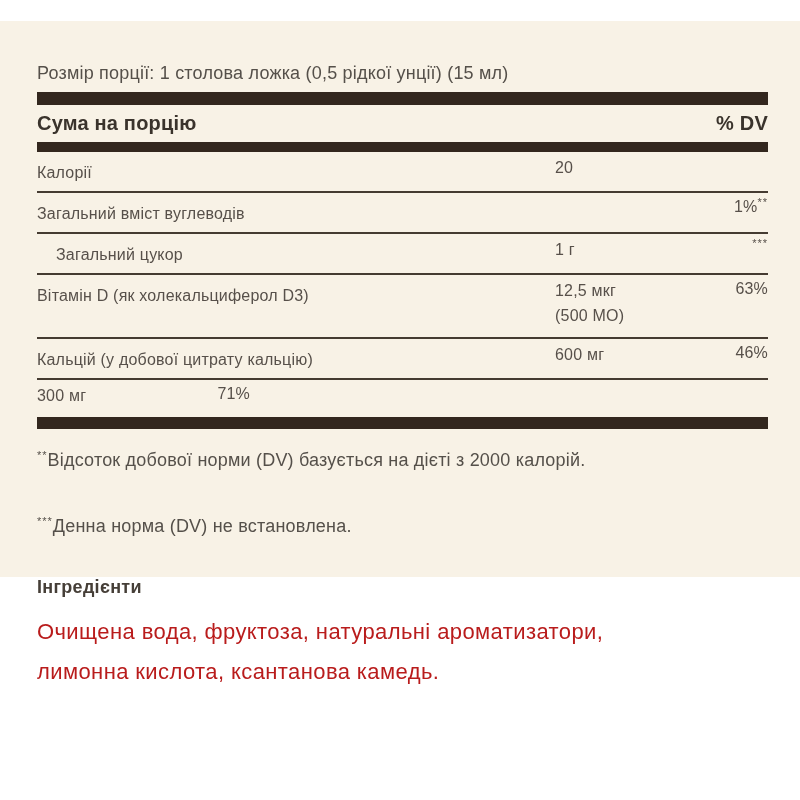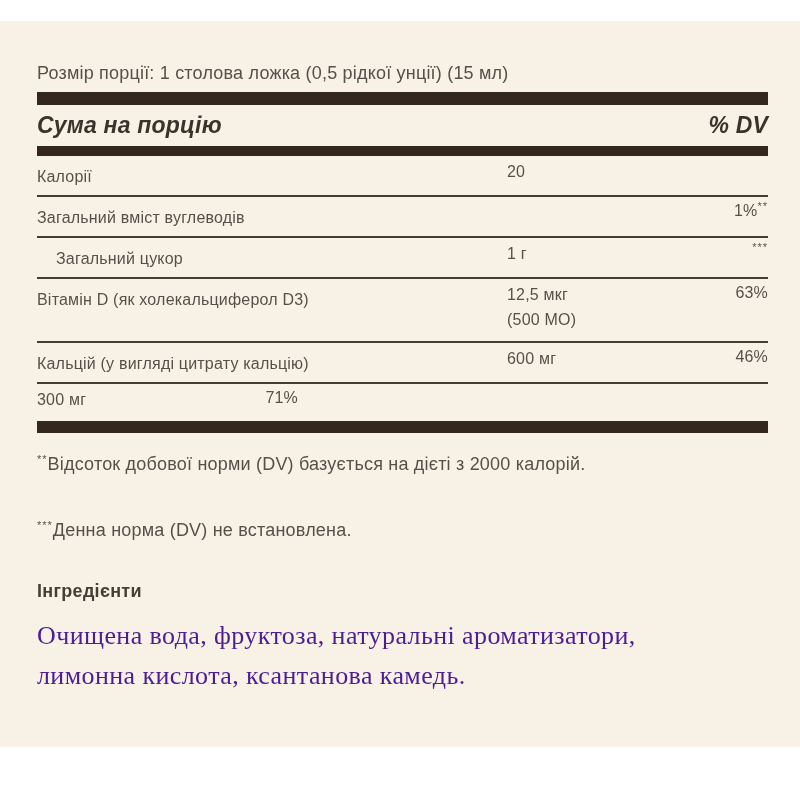--- a/index.html
+++ b/index.html
@@ -4,55 +4,54 @@
 <style>
   * { margin:0; padding:0; box-sizing:border-box; }
   html, body { width:800px; height:800px; }
   body {
     background:#ffffff;
     font-family:"Liberation Sans", sans-serif;
     overflow:hidden;
   }
   .panel {
     margin-top:21px;
-    height:726px;
+    height:556px;
     width:800px;
     background:#f8f2e6;
     color:#57504a;
     letter-spacing:0.2px;
     padding:42px 32px 0 37px;
   }
   .serving { font-size:18px; margin-bottom:8px; color:#55504a; }
   .bar { background:#33271e; }
   .bar-top { height:13px; }
   .bar-mid { height:10px; }
   .bar-bottom { height:12px; }
   .hdr {
     display:flex; justify-content:space-between; align-items:flex-start;
-    padding:7px 0; font-weight:bold; font-size:23px; color:#3a332c;font-style:italic;
+    padding:7px 0; font-weight:bold; font-size:20px; color:#3a332c;
   }
   .trow {
     display:flex; align-items:flex-start;
     padding:3px 0 9px;
     border-bottom:2px solid #453b31;
-    gap:48px;
   }
   .trow.last { border-bottom:none; }
   .cl { flex:1; padding-top:9px; }
   .ca { width:130px; }
   .cd { width:83px; text-align:right; }
   .indent1 .cl { padding-left:19px; }
   .indent2 .cl { padding-left:45px; }
   .amount-line { display:block; line-height:25px; }
   sup { font-size:11px; letter-spacing:1px; }
   .fn { font-size:18px; color:#55504a; }
   .fn1 { margin-top:20px; }
   .fn2 { margin-top:44px; }
   .ing-h { margin-top:40px; font-size:18px; font-weight:bold; color:#453e37; letter-spacing:0.3px; }
-  .ing-t { margin-top:14px; font-size:26px; line-height:40px; max-width:660px; color:#4c1d95; letter-spacing:0.4px;font-family:Liberation Serif, serif; }
+  .ing-t { margin-top:14px; font-size:22px; line-height:40px; max-width:660px; color:#b91c1c; letter-spacing:0.4px; }
 </style>
 </head>
 <body>
 
 <div class="panel">
 
   <div class="serving">Розмір порції: 1 столова ложка (0,5 рідкої унції) (15 мл)</div>
 
   <div class="bar bar-top"></div>
 
@@ -88,21 +87,21 @@
   <div class="trow">
     <span class="cl">Вітамін D (як холекальциферол D3)</span>
     <span class="ca">
         <span class="amount-line">12,5 мкг</span>
         <span class="amount-line">(500 МО)</span>
       </span>
     <span class="cd"><span>63%</span><sup></sup></span>
   </div>
 
   <div class="trow">
-    <span class="cl">Кальцій (у вигляді цитрату кальцію)</span>
+    <span class="cl">Кальцій (у добової цитрату кальцію)</span>
     <span class="ca">
         <span class="amount-line">600 мг</span>
       </span>
     <span class="cd"><span>46%</span><sup></sup></span>
   </div>
 
   <div class="trow last">
     <span class="ca">
         <span class="amount-line">300 мг</span>
       </span>

